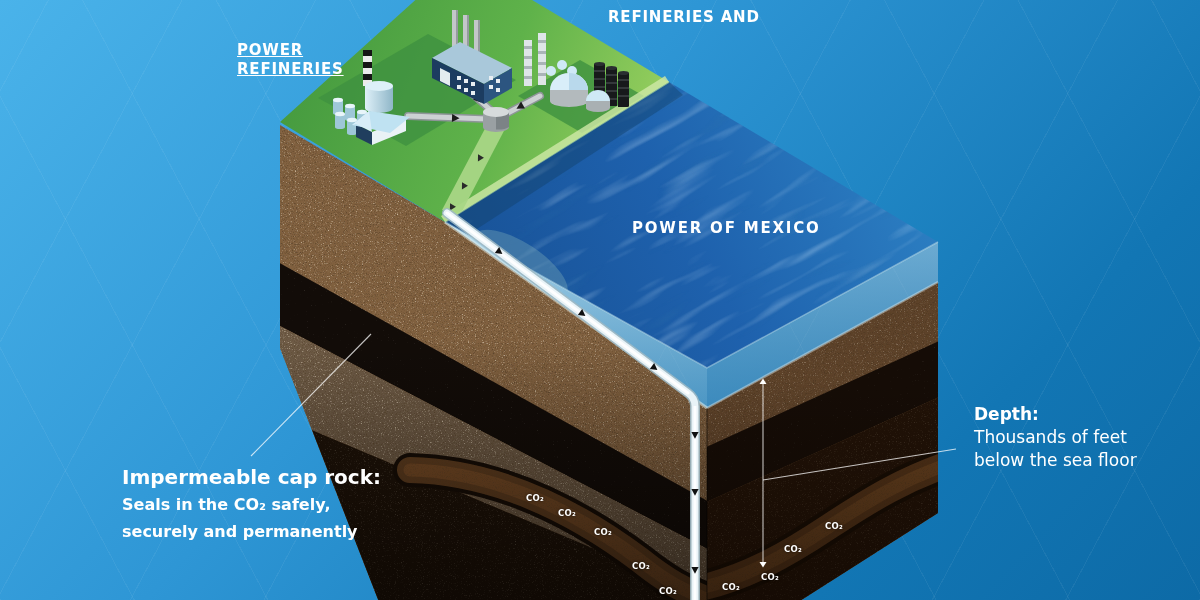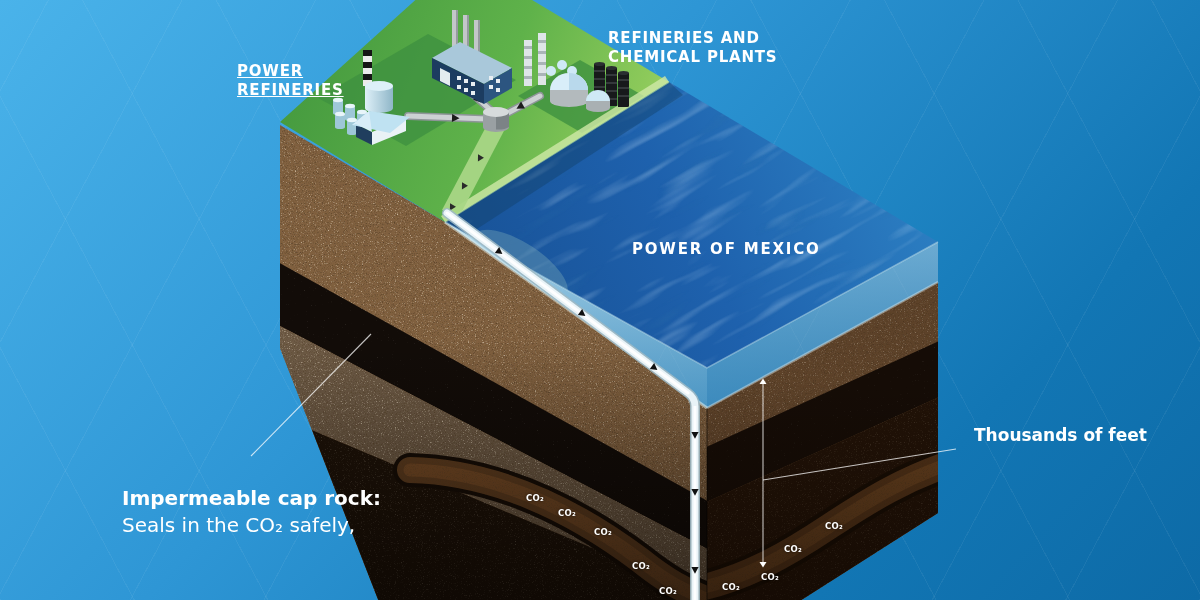--- a/index.html
+++ b/index.html
@@ -9,31 +9,31 @@
     background:linear-gradient(133deg,#4ab3ea 0%,#2e96d5 40%,#1276b4 78%,#0d6aa6 100%);
   }
   
   #stage::before{
     content:"";position:absolute;inset:0;pointer-events:none;
     background:
       repeating-linear-gradient(62deg,rgba(255,255,255,0.055) 0 1px,transparent 1px 118px),
       repeating-linear-gradient(-62deg,rgba(255,255,255,0.055) 0 1px,transparent 1px 118px);
   }
   svg{position:absolute;left:0;top:0;}
-  .lbl{position:absolute;color:#fff;pointer-events:none;white-space:nowrap;margin-top:21px;}
+  .lbl{position:absolute;color:#fff;pointer-events:none;white-space:nowrap;}
   .lbl-caps{font-weight:700;font-size:15px;line-height:19px;letter-spacing:0.8px;}
   .lbl-power{left:237px;top:41px;text-decoration:underline;}
   .lbl-ref{left:608px;top:8px;}
   .lbl-gulf{left:632px;top:219px;font-weight:700;font-size:15px;letter-spacing:1.8px;}
   .lbl-cap{left:122px;top:464px;}
   .lbl-cap .t{font-weight:700;font-size:20px;line-height:27px;}
-  .lbl-cap .b{font-weight:400;font-size:20px;line-height:27px;}
+  .lbl-cap .b{font-weight:700;font-size:16px;line-height:27px;}
   .lbl-depth{left:974px;top:403px;}
   .lbl-depth .t{font-weight:700;font-size:17px;line-height:23px;}
-  .lbl-depth .b{font-weight:700;font-size:17px;line-height:23px;}
+  .lbl-depth .b{font-weight:400;font-size:17px;line-height:23px;}
   #co2-layer{position:absolute;inset:0;pointer-events:none;}
   .co2{
     position:absolute;color:#fff;font-size:8.5px;font-weight:700;letter-spacing:.3px;
     transform:translate(-50%,-50%);text-shadow:0 0 3px rgba(0,0,0,.7);
   }
 </style>
 </head>
 <body>
 
 <div id="stage">
@@ -346,32 +346,34 @@
   </g>
 </svg>
 
 <div class="lbl lbl-caps lbl-power">
   <div>POWER</div>
   <div>REFINERIES</div>
 </div>
 
 <div class="lbl lbl-caps lbl-ref">
   <div>REFINERIES AND</div>
-  <div>CHEMICAL PLANTS</div>
 </div>
 
 <div class="lbl lbl-gulf">POWER OF MEXICO</div>
 
 <div class="lbl lbl-cap">
   <div class="t">Impermeable cap rock:</div>
   <div class="b">Seals in the CO₂ safely,</div>
+  <div class="b">securely and permanently</div>
 </div>
 
 <div class="lbl lbl-depth">
+  <div class="t">Depth:</div>
   <div class="b">Thousands of feet</div>
+  <div class="b">below the sea floor</div>
 </div>
 
 <div id="co2-layer">
       <span class="co2" style="left: 535px; top: 498px;">CO₂</span>
       <span class="co2" style="left: 567px; top: 513px;">CO₂</span>
       <span class="co2" style="left: 603px; top: 532px;">CO₂</span>
       <span class="co2" style="left: 641px; top: 566px;">CO₂</span>
       <span class="co2" style="left: 668px; top: 591px;">CO₂</span>
       <span class="co2" style="left: 731px; top: 587px;">CO₂</span>
       <span class="co2" style="left: 770px; top: 577px;">CO₂</span>

